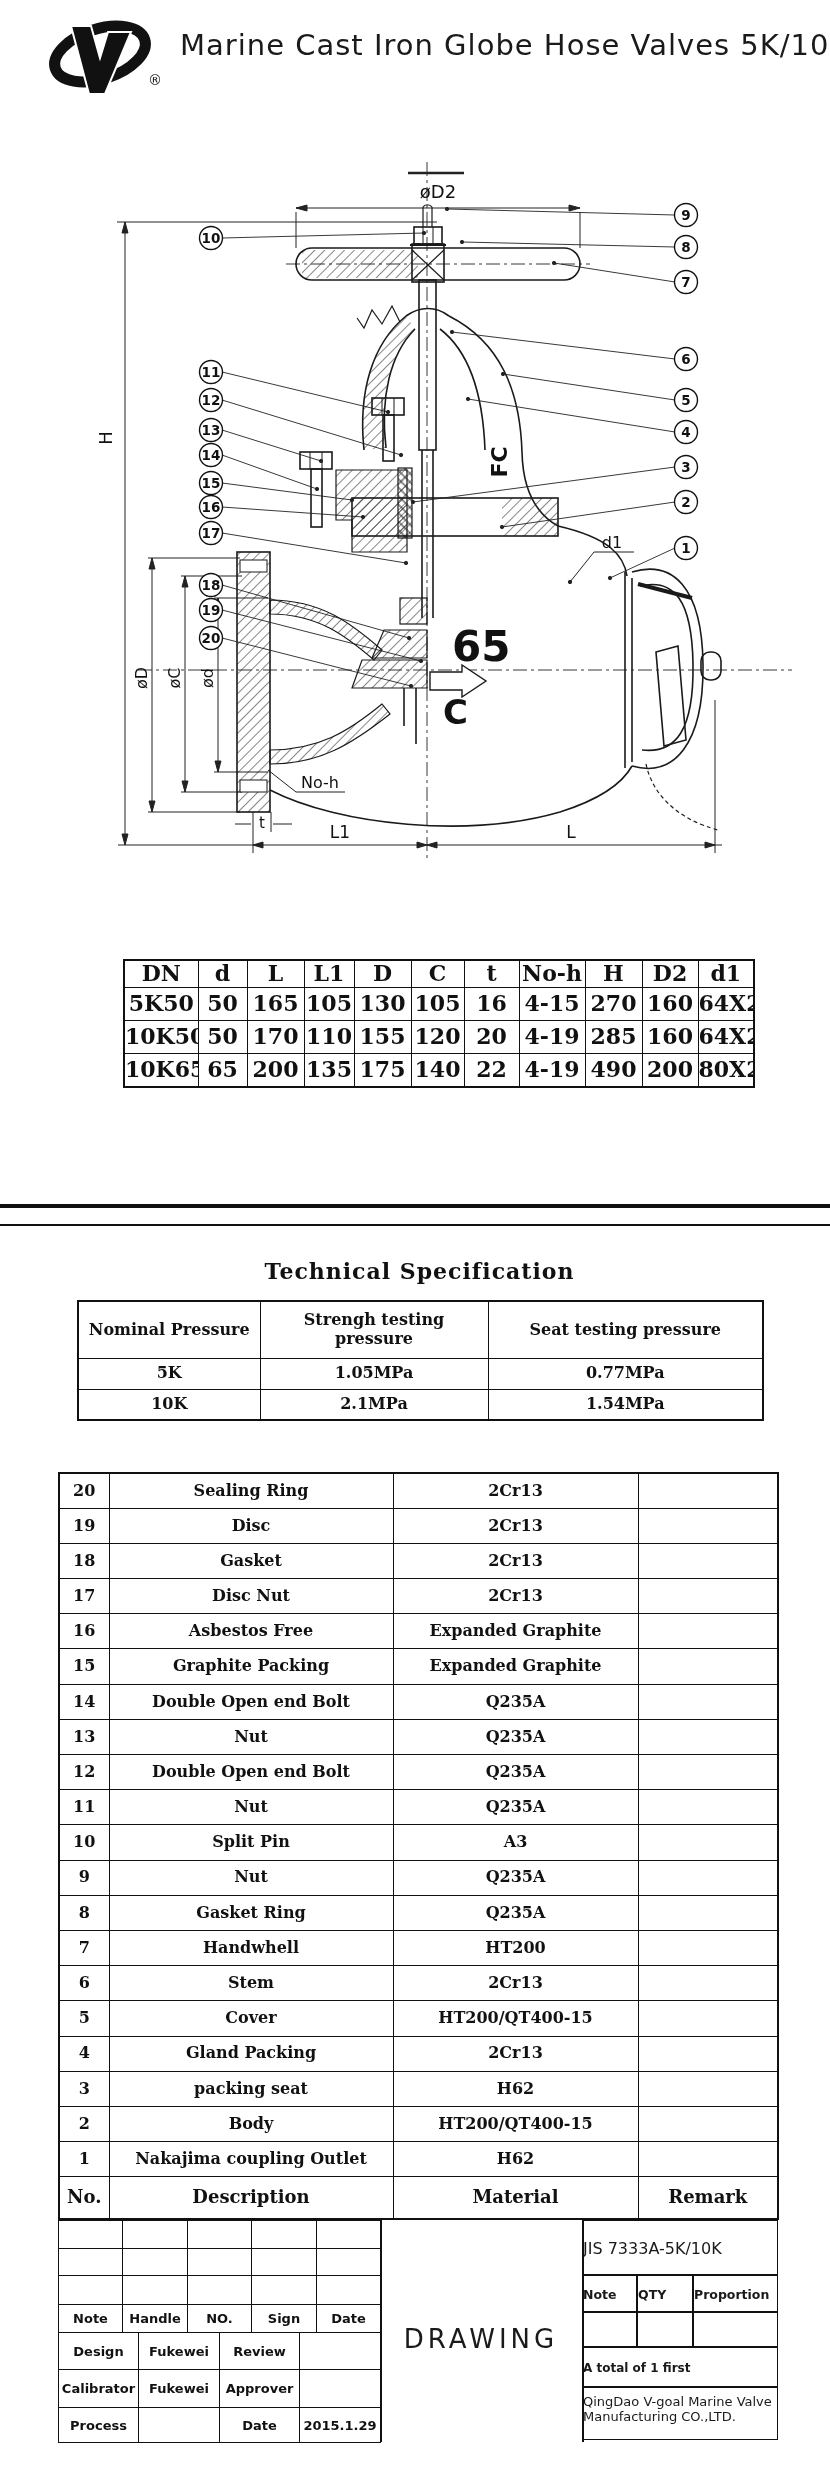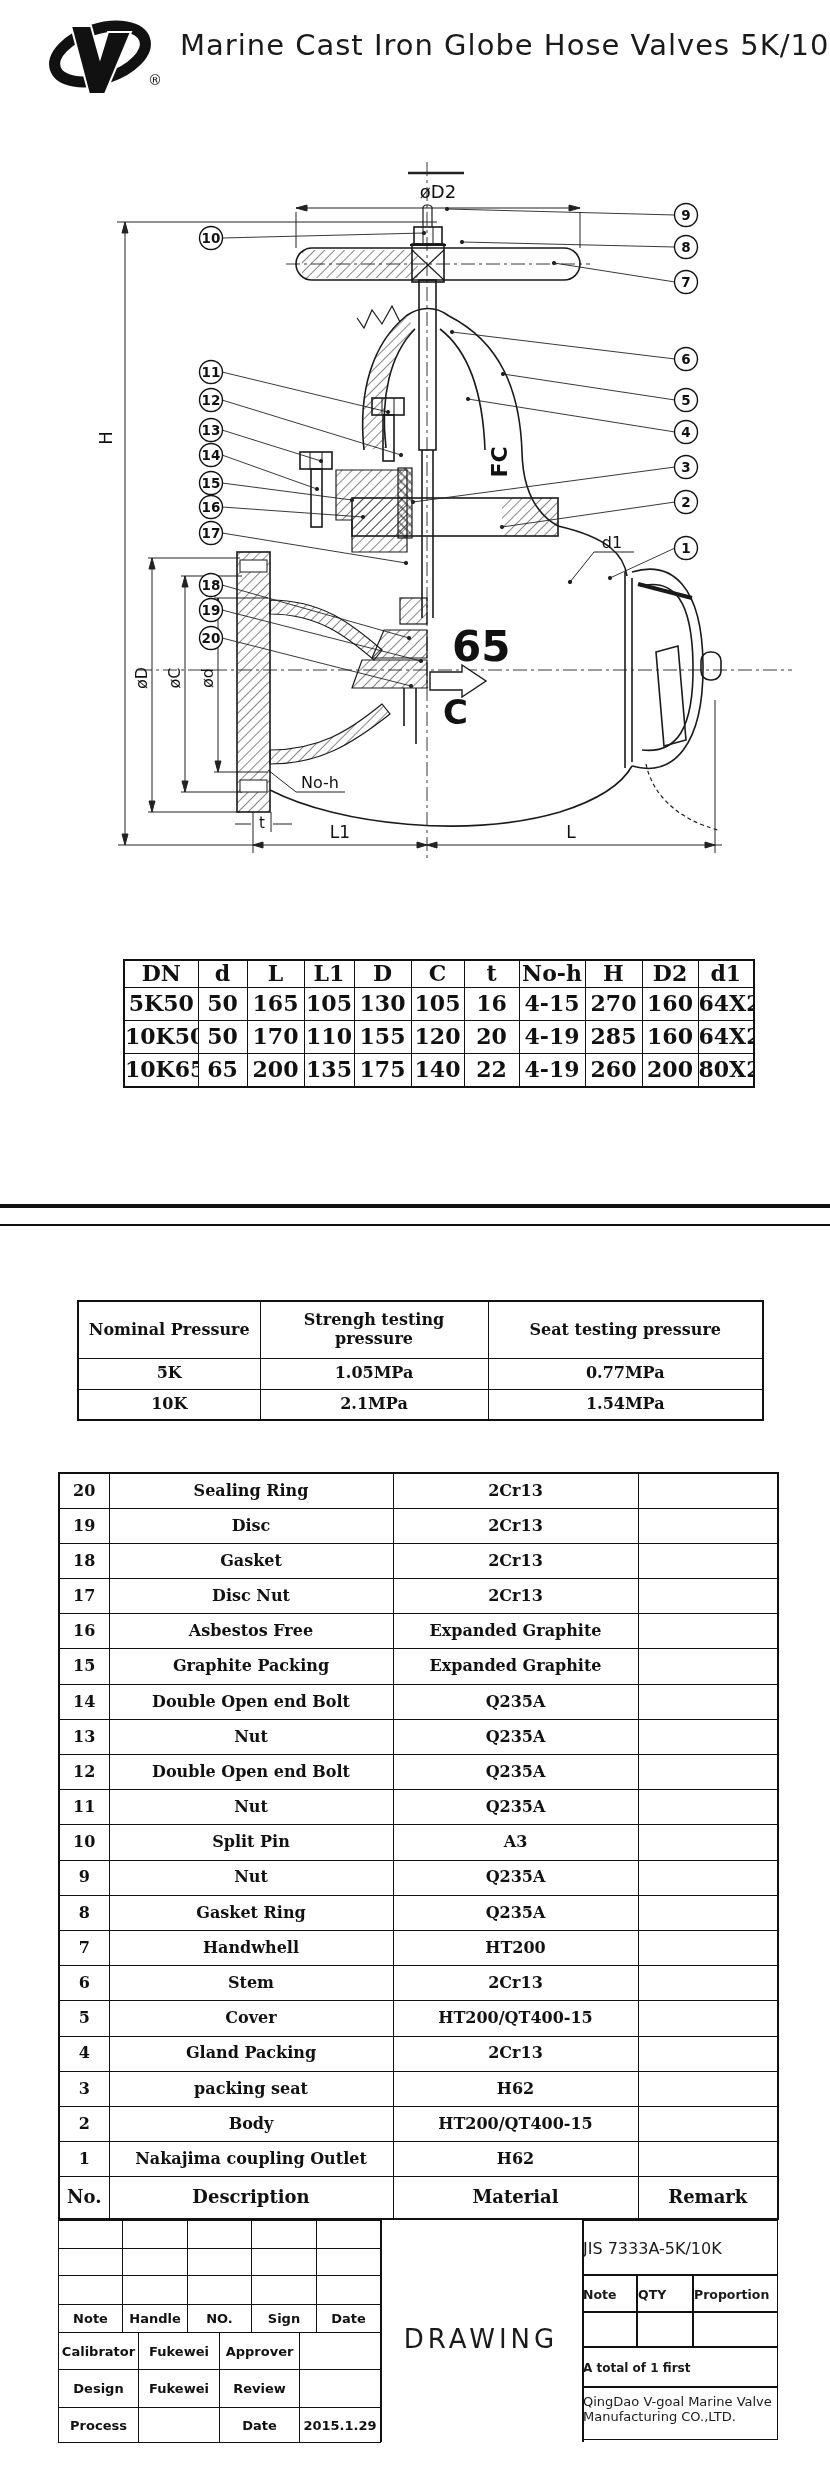--- a/index.html
+++ b/index.html
@@ -398,30 +398,31 @@
         </tr>
         <tr>
           <td>10K65</td>
           <td>65</td>
           <td>200</td>
           <td>135</td>
           <td>175</td>
           <td>140</td>
           <td>22</td>
           <td>4-19</td>
-          <td>260</td>
+          <td>490</td>
           <td>200</td>
           <td>80X2</td>
         </tr>
       </tbody>
   </table>
 
   <div class="abs rule" style="left:0;top:1204px;width:830px;height:4px"></div>
   <div class="abs rule" style="left:0;top:1224px;width:830px;height:2px"></div>
 
+  <div class="abs" id="spec-heading">Technical Specification</div>
   <table class="abs tech spec-table" style="left:77px;top:1300px;width:685px;height:119px">
     <colgroup>
         <col style="width:182px">
         <col style="width:228px">
         <col style="width:275px">
       </colgroup>
     <thead>
         <tr>
           <td>Nominal Pressure</td>
           <td>Strengh testing
@@ -623,29 +624,29 @@
   </table>
   <table class="abs tb tbB" style="left:58px;top:2332px;width:322px;height:110px">
     <colgroup>
         <col style="width:80px">
         <col style="width:81px">
         <col style="width:80px">
         <col style="width:81px">
       </colgroup>
     <tbody>
         <tr>
+          <td>Design</td>
+          <td>Fukewei</td>
+          <td>Review</td>
+          <td></td>
+        </tr>
+        <tr>
           <td>Calibrator</td>
           <td>Fukewei</td>
           <td>Approver</td>
-          <td></td>
-        </tr>
-        <tr>
-          <td>Design</td>
-          <td>Fukewei</td>
-          <td>Review</td>
           <td></td>
         </tr>
         <tr>
           <td>Process</td>
           <td></td>
           <td>Date</td>
           <td>2015.1.29</td>
         </tr>
       </tbody>
   </table>

